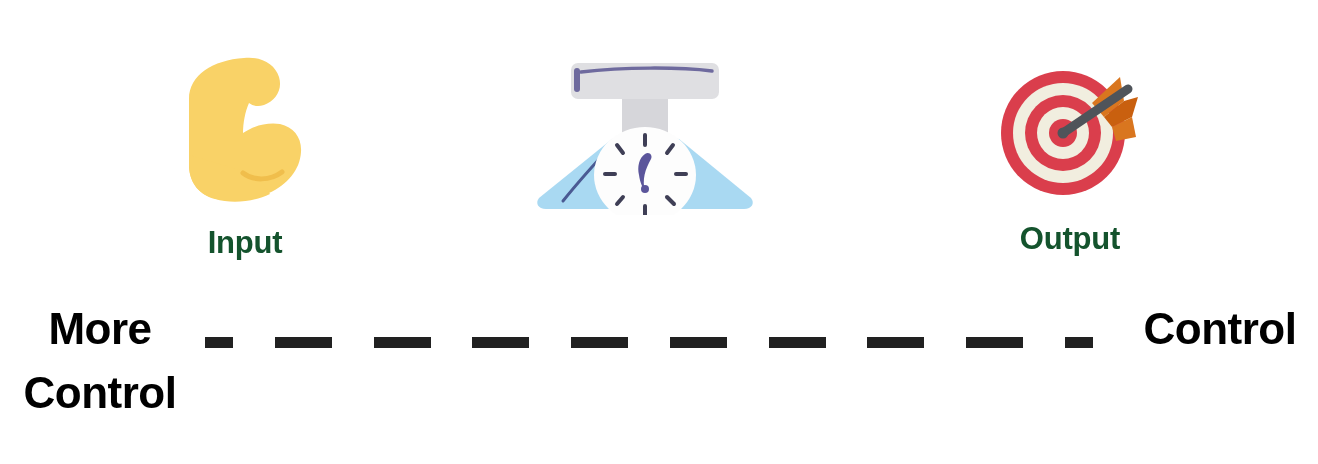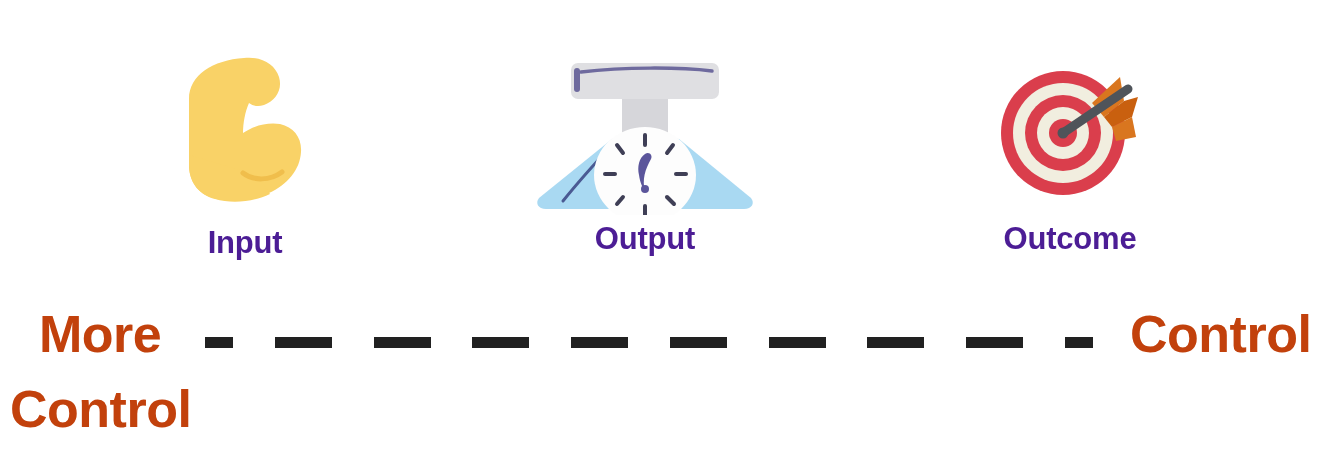--- a/index.html
+++ b/index.html
@@ -27,40 +27,40 @@
     align-items: center;
     justify-content: flex-end;
   }
   .node-art {
     display: block;
   }
   .node-label {
     font-weight: bold;
     font-size: 31px;
     line-height: 1;
-    color: #4c1d95;
+    color: #14532d;
     letter-spacing: -0.2px;
     white-space: nowrap;
   }
 
   #node-input  { left: 150px;  top: 55px; width: 190px; }
   #node-output { left: 520px;  top: 55px; width: 250px; }
   #node-outcome{ left: 960px;  top: 55px; width: 220px; }
 
   #node-input .node-label  { margin-top: 10px; }
   #node-output .node-label { margin-top: 4px; }
   #node-outcome .node-label{ margin-top: 14px; }
 
   
   .axis-caption {
     position: absolute;
     font-weight: bold;
-    font-size: 52px;
+    font-size: 44px;
     line-height: 1.45;
-    color: #c2410c;
+    color: #000000;
     letter-spacing: -0.5px;
     text-align: center;
     white-space: nowrap;
   }
   #caption-left  { left: 10px;  top: 297px; width: 180px; }
   #caption-right { right: 8px;  top: 297px; width: 180px; }
 
   
   #axis-line {
     position: absolute;
@@ -143,41 +143,40 @@
           <line x1="88" y1="149" x2="94" y2="142"></line>
           <line x1="76" y1="119" x2="86" y2="119"></line>
           <line x1="88" y1="90" x2="94" y2="98"></line>
         </g>
 
         <path d="M 116 137 C 113 124, 116 115, 122 104 C 124 100, 120 96, 116 99
                  C 110 103, 108 112, 110 120 C 111 128, 114 133, 116 137 Z" fill="#5B559B"></path>
         <circle cx="116" cy="134" r="4" fill="#5B559B"></circle>
       </svg>
     </span>
-    <span class="node-label">Output</span>
   </div>
 
   <div class="node" id="node-outcome">
     <span class="node-art">
       <svg width="140" height="150" viewBox="0 0 140 150" xmlns="http://www.w3.org/2000/svg">
         <circle cx="63" cy="78" r="62" fill="#DA3E4C"></circle>
         <circle cx="63" cy="78" r="50" fill="#F1EEDF"></circle>
         <circle cx="63" cy="78" r="38" fill="#DA3E4C"></circle>
         <circle cx="63" cy="78" r="26" fill="#F1EEDF"></circle>
         <circle cx="63" cy="78" r="14" fill="#DA3E4C"></circle>
 
         <path fill="#D9761F" d="M 92 48 L 120 22 L 124 46 L 104 62 Z"></path>
         <path fill="#C9600F" d="M 104 62 L 124 46 L 138 42 L 132 62 L 112 72 Z"></path>
         <path fill="#D9761F" d="M 112 72 L 132 62 L 136 82 L 116 86 Z"></path>
 
         <path d="M 63 78 L 128 34" stroke="#4F545A" stroke-width="9" stroke-linecap="round"></path>
         <circle cx="63" cy="78" r="5.5" fill="#4F545A"></circle>
       </svg>
     </span>
-    <span class="node-label">Outcome</span>
+    <span class="node-label">Output</span>
   </div>
 
   <div id="axis-line">
     <span class="dash short"></span>
     <span class="dash long"></span>
     <span class="dash long"></span>
     <span class="dash long"></span>
     <span class="dash long"></span>
     <span class="dash long"></span>
     <span class="dash long"></span>

